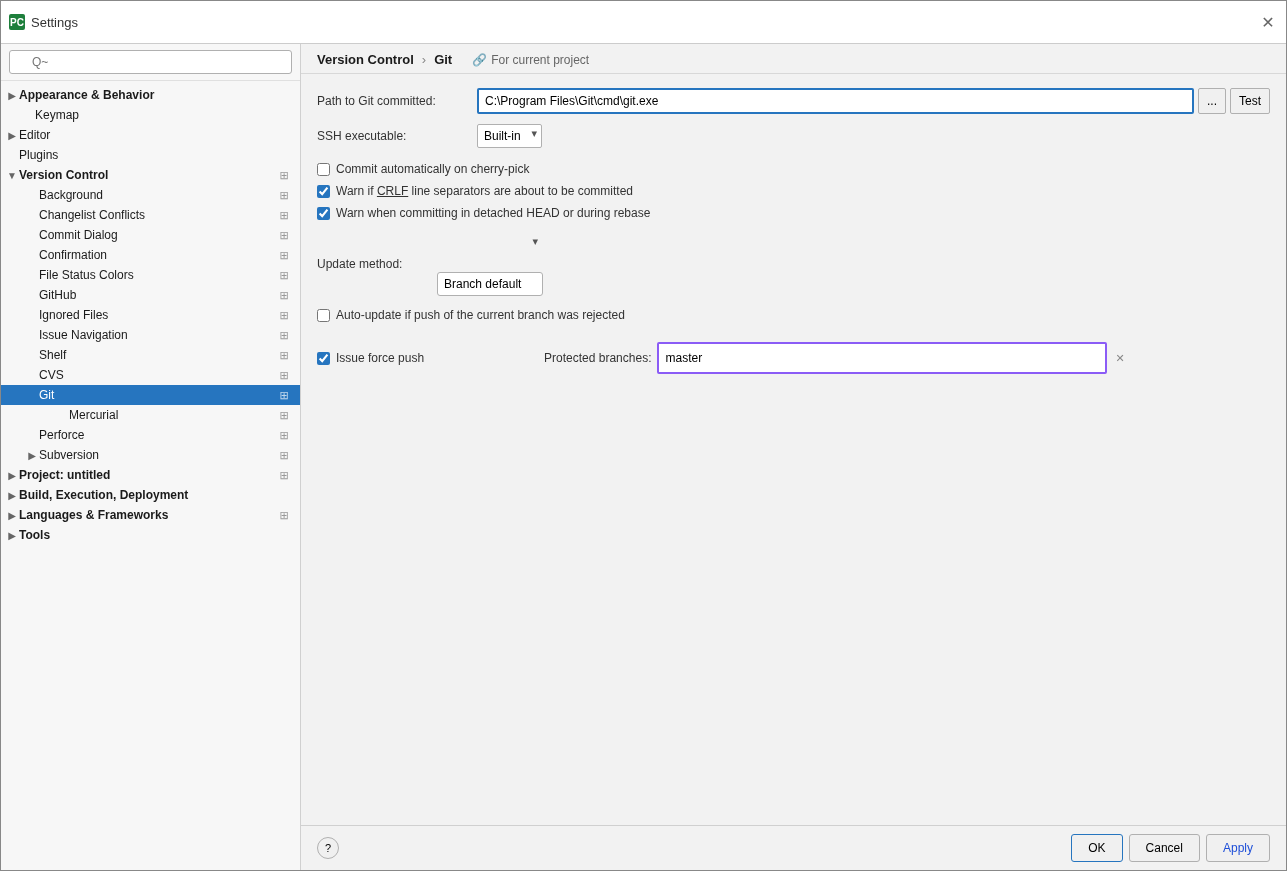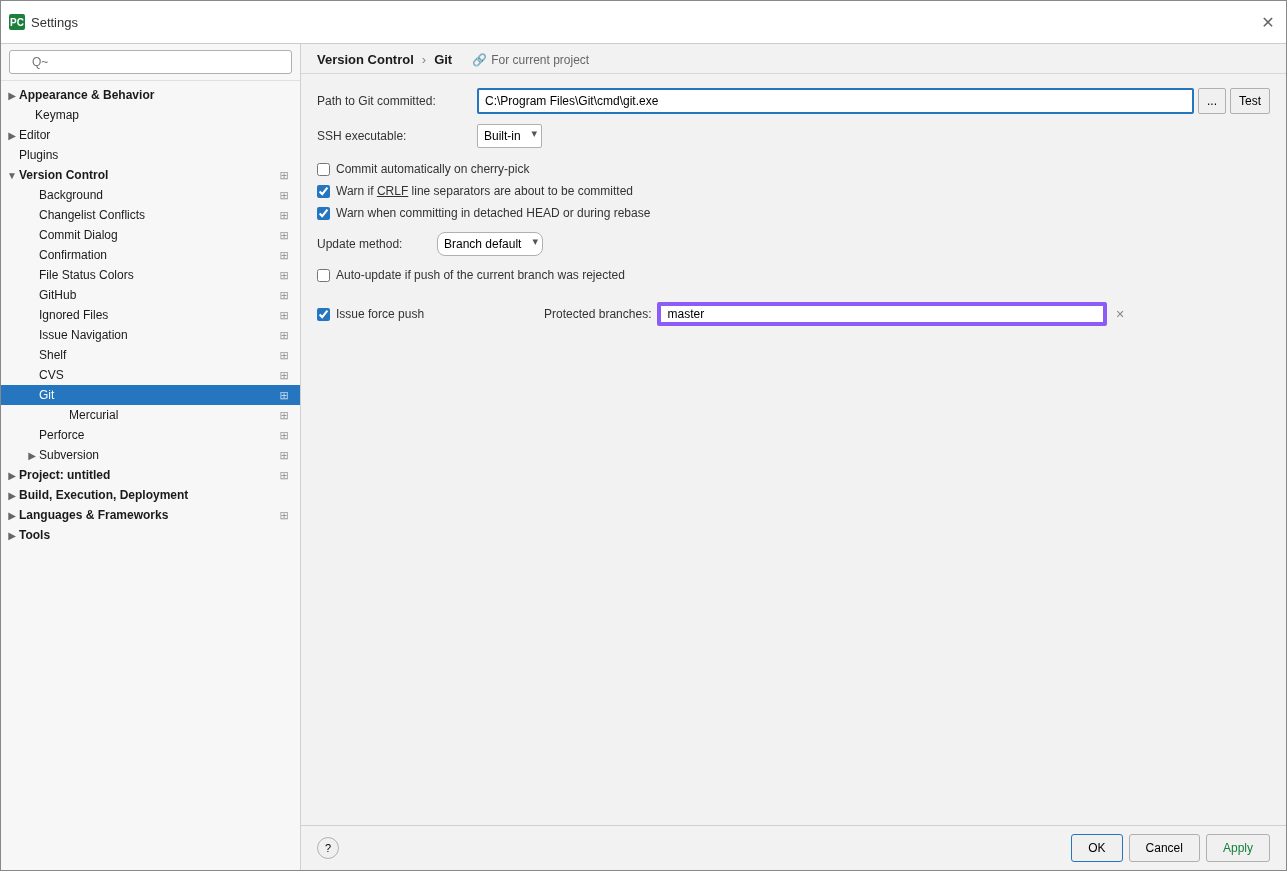--- a/index.html
+++ b/index.html
@@ -54,30 +54,30 @@
     .ssh-select { border: 1px solid #b0b0b0; border-radius: 2px; padding: 2px 20px 2px 6px; font-size: 12px; background: #fff; appearance: none; -webkit-appearance: none; cursor: pointer; height: 24px; position: relative; }
     .select-wrap { position: relative; display: inline-block; }
     .select-wrap::after { content: '▾'; position: absolute; right: 5px; top: 3px; font-size: 11px; pointer-events: none; color: #555; }
 
     .checkbox-row { display: flex; align-items: center; margin-bottom: 8px; gap: 6px; }
     .checkbox-row input[type=checkbox] { width: 13px; height: 13px; cursor: pointer; accent-color: #2675bf; }
     .checkbox-row label { font-size: 12px; color: #333; cursor: pointer; }
 
     .update-row { display: flex; align-items: center; margin-bottom: 10px; gap: 0; }
     .update-label { font-size: 12px; color: #333; min-width: 120px; }
-    .update-select { border: 1px solid #b0b0b0; border-radius: 8px; padding: 2px 20px 2px 6px; font-size: 12px; background: #fff; appearance: none; -webkit-appearance: none; cursor: pointer; height: 24px; }
+    .update-select { border: 1px solid #b0b0b0; border-radius: 3px; padding: 2px 20px 2px 6px; font-size: 12px; background: #fff; appearance: none; -webkit-appearance: none; cursor: pointer; height: 24px; margin-top: 40px; }
     .protected-label { font-size: 12px; color: #333; white-space: nowrap; }
-    .protected-input { border: 4px solid #8b5cf6; border-radius: 2px; padding: 3px 6px; font-size: 12px; background: #fff; height: 24px; width: 450px; }
+    .protected-input { border: 2px solid #8b5cf6; border-radius: 2px; padding: 3px 6px; font-size: 12px; background: #fff; height: 32px; width: 450px; }
     .protected-clear { color: #888; font-size: 11px; cursor: pointer; margin-left: 2px; }
 
     
     .footer { display: flex; justify-content: flex-end; align-items: center; padding: 8px 16px; border-top: 1px solid #d0d0d0; background: #f2f2f2; gap: 6px; flex-shrink: 0; }
     .btn-footer { border: 1px solid #b0b0b0; background: #f0f0f0; border-radius: 3px; padding: 5px 16px; font-size: 12px; cursor: pointer; height: 28px; }
     .btn-footer.primary { border: 1px solid #2675bf; background: #f0f0f0; }
-    .btn-footer:disabled { color: #15803d; cursor: default; }
+    .btn-footer:disabled { color: #1d4ed8; cursor: default; }
     .help-btn { width: 22px; height: 22px; border-radius: 50%; border: 1px solid #b0b0b0; background: #f0f0f0; font-size: 11px; cursor: pointer; display: flex; align-items: center; justify-content: center; }
 
     .footer-left { margin-right: auto; }
   </style>
 </head>
 <body>
 
 <div class="window">
 
   <div class="titlebar">

